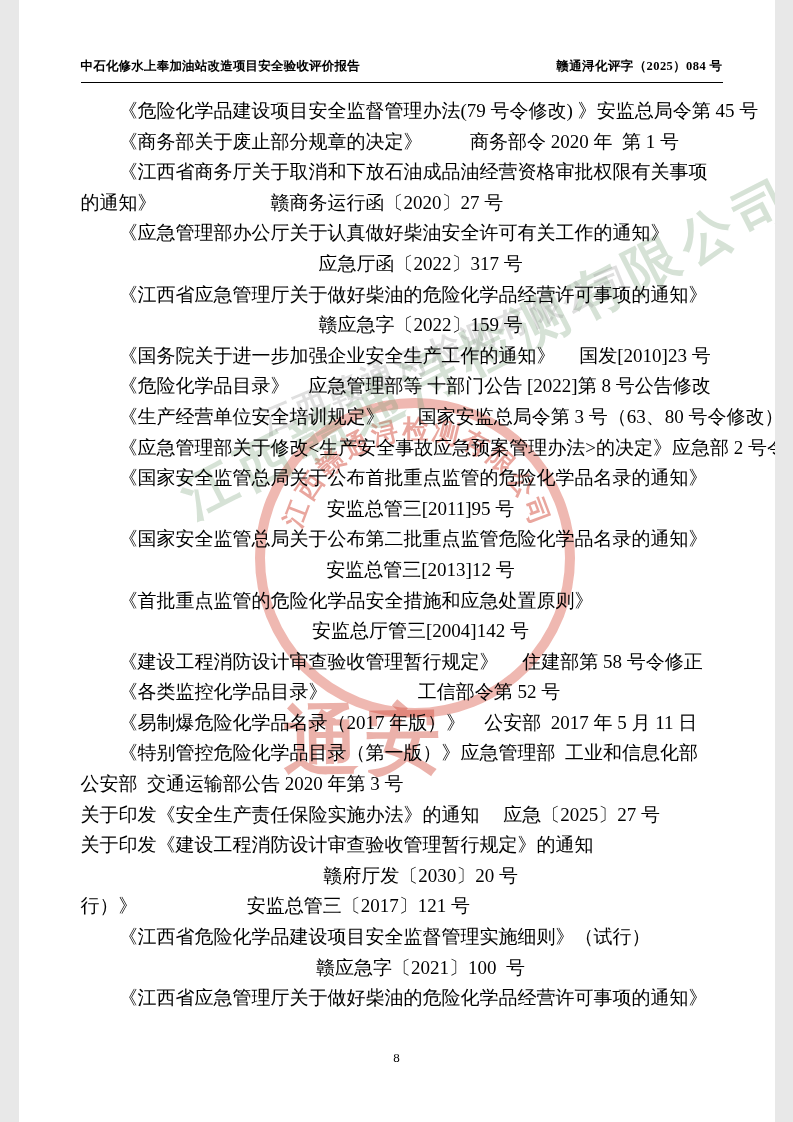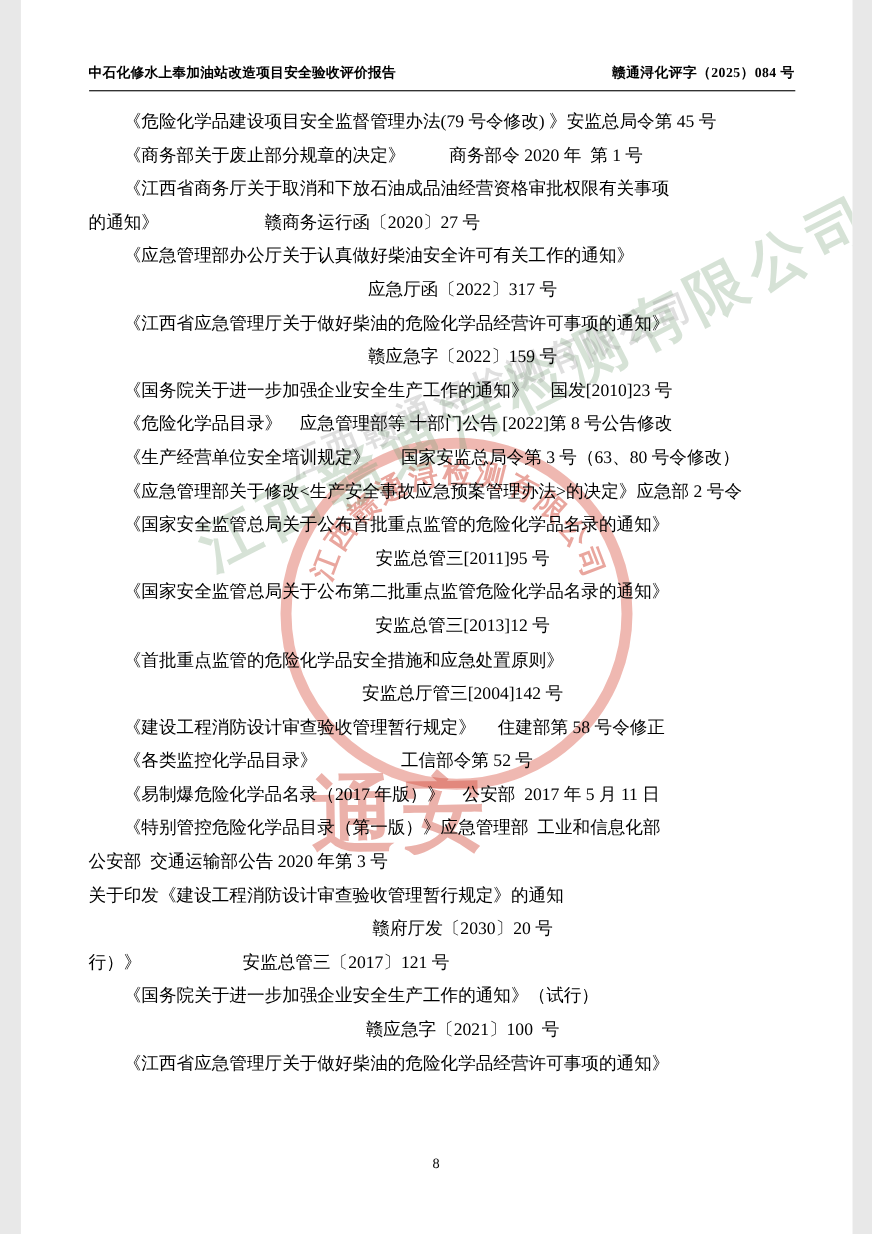--- a/index.html
+++ b/index.html
@@ -117,21 +117,21 @@
     transform: rotate(-22deg);
     transform-origin: left top;
   }
 
   
   .body {
     position: absolute;
     top: 96px;
     left: 62px;
     width: 680px;
-    font-size: 16px;
+    font-size: 19px;
     line-height: 30.6px;
     z-index: 8;
     position: absolute;
   }
   .line {
     white-space: pre;
     font-family: "Liberation Serif", "DejaVu Serif", serif;
   }
   .line.indent { text-indent: 2em; }
   .line.right { text-align: center; }
@@ -191,24 +191,25 @@
     <div class="line right">安监总管三[2011]95 号</div>
     <div class="line indent">《国家安全监管总局关于公布第二批重点监管危险化学品名录的通知》</div>
     <div class="line right">安监总管三[2013]12 号</div>
     <div class="line indent">《首批重点监管的危险化学品安全措施和应急处置原则》</div>
     <div class="line right">安监总厅管三[2004]142 号</div>
     <div class="line indent">《建设工程消防设计审查验收管理暂行规定》     住建部第 58 号令修正</div>
     <div class="line indent">《各类监控化学品目录》                   工信部令第 52 号</div>
     <div class="line indent">《易制爆危险化学品名录（2017 年版）》    公安部  2017 年 5 月 11 日</div>
     <div class="line indent">《特别管控危险化学品目录（第一版）》应急管理部  工业和信息化部</div>
     <div class="line">公安部  交通运输部公告 2020 年第 3 号</div>
+    <div class="line">关于印发《安全生产责任保险实施办法》的通知     应急〔2025〕27 号</div>
     <div class="line">关于印发《建设工程消防设计审查验收管理暂行规定》的通知</div>
     <div class="line right">赣府厅发〔2030〕20 号</div>
     <div class="line">行）》                       安监总管三〔2017〕121 号</div>
-    <div class="line indent">《国务院关于进一步加强企业安全生产工作的通知》（试行）</div>
+    <div class="line indent">《江西省危险化学品建设项目安全监督管理实施细则》（试行）</div>
     <div class="line right">赣应急字〔2021〕100  号</div>
     <div class="line indent">《江西省应急管理厅关于做好柴油的危险化学品经营许可事项的通知》</div>
   </div>
 
   <div class="footer">
     <span>8</span>
   </div>
 
 </div>
 

